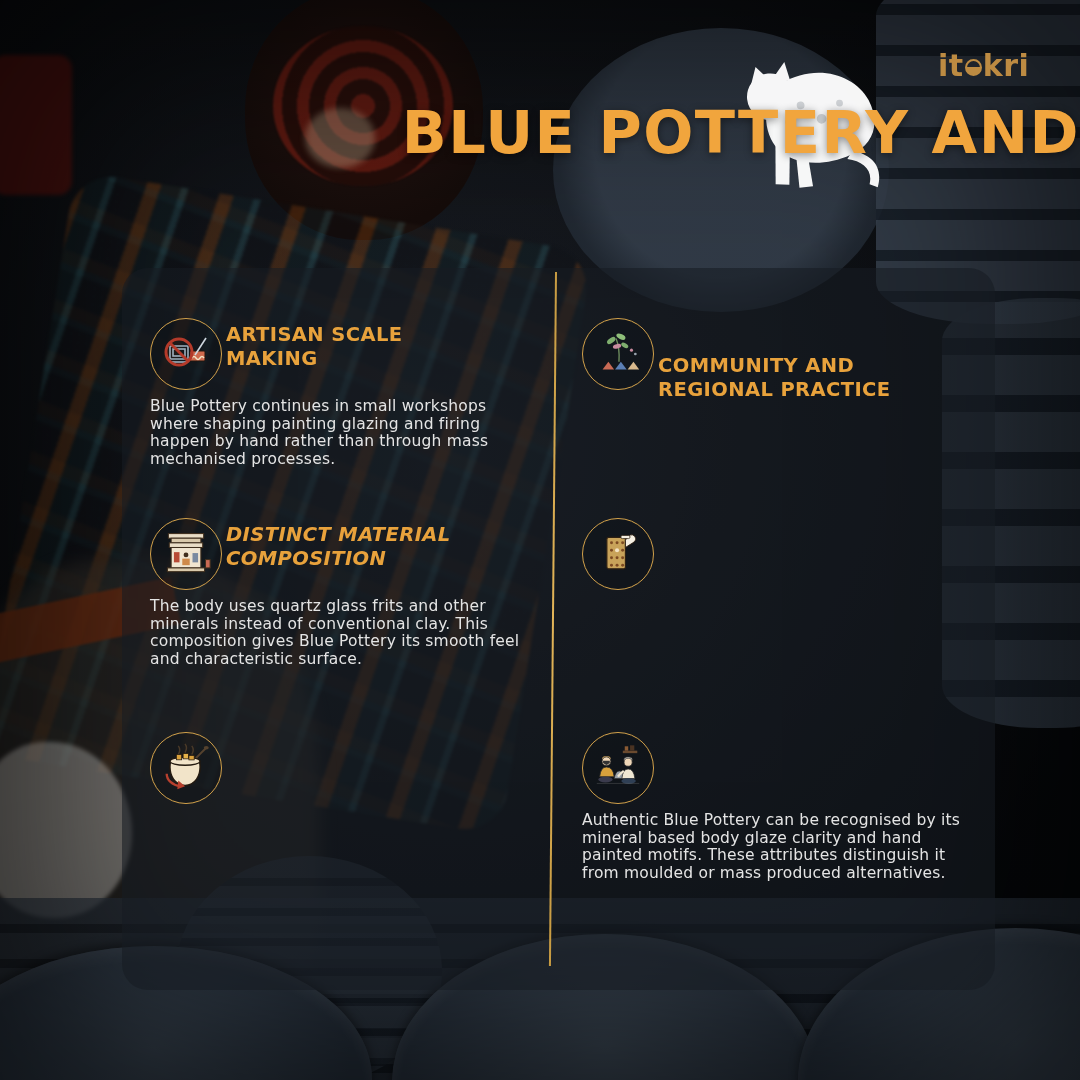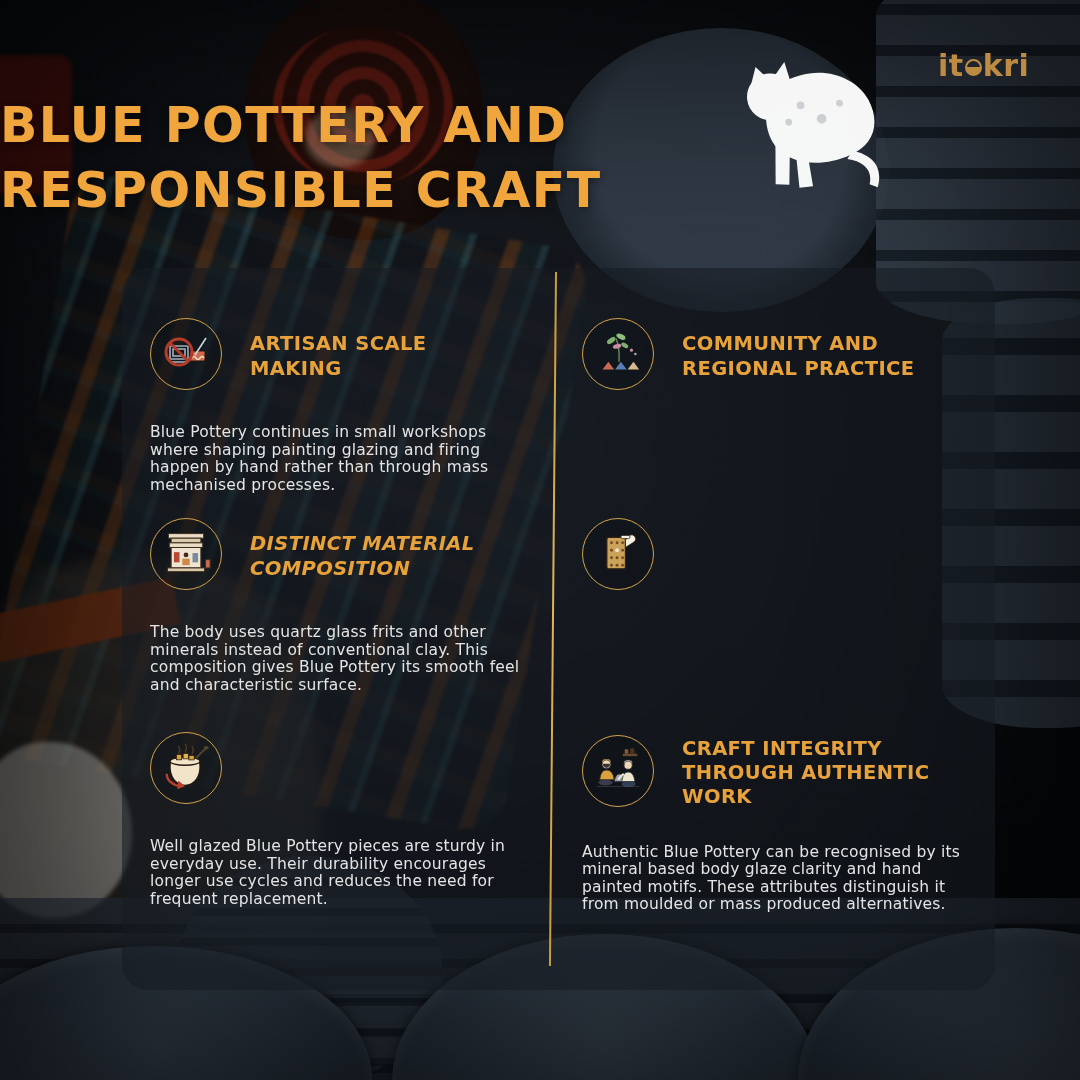--- a/index.html
+++ b/index.html
@@ -40,39 +40,39 @@
   .disc2{left:392px;top:934px;width:426px;height:296px;background:radial-gradient(circle at 50% 38%,#37424e,#242d38 72%);}
   .disc3{left:798px;top:928px;width:436px;height:306px;background:radial-gradient(circle at 50% 38%,#35404c,#222b36 72%);}
   .vignette{inset:0;box-shadow:inset 0 0 190px 70px rgba(0,0,0,.55);}
   
   .logo{position:absolute;left:938px;top:48px;font-size:30px;font-weight:800;color:#bd8b42;letter-spacing:.5px;}
   .logo-o{display:inline-block;width:.58em;height:.58em;border:.085em solid currentColor;border-radius:50%;
     background:linear-gradient(180deg,transparent 47%,currentColor 47%);vertical-align:-0.01em;margin:0 .03em;}
   
   .cat{position:absolute;left:724px;top:56px;width:168px;height:146px;transform:rotate(-6deg);}
   
-  .title{position:absolute;left:0;right:0;top:94px;text-align:left;color:#f1a53d;font-weight:700;
-    font-size:49px;line-height:1.32;letter-spacing:1.5px;text-shadow:0 2px 8px rgba(0,0,0,.45);}
+  .title{position:absolute;left:0;right:0;top:94px;text-align:right;color:#f1a53d;font-weight:700;
+    font-size:59px;line-height:1.32;letter-spacing:1.5px;text-shadow:0 2px 8px rgba(0,0,0,.45);}
   .title span{display:block;}
   
   .panel{position:absolute;left:122px;top:268px;width:873px;height:722px;border-radius:26px;
     background:rgba(22,27,34,.58);}
   .divider{position:absolute;left:555px;top:272px;width:2px;height:694px;transform:rotate(.5deg);transform-origin:top center;
     background:linear-gradient(#c79b42,#e2b458 50%,#c79b42);}
   
   .section{position:absolute;}
   .sec-l{left:150px;width:378px;}
   .sec-r{left:582px;width:380px;}
   .row1{top:318px;} .row2{top:518px;} .row3{top:732px;}
-  .sec-head{display:flex;gap:28px;align-items:center;}
+  .sec-head{display:flex;gap:4px;align-items:flex-start;}
   .icon-ring{width:72px;height:72px;flex:none;border:1.6px solid #d3a24b;border-radius:50%;
     display:flex;align-items:center;justify-content:center;background:rgba(8,10,14,.25);}
   .sec-title{font-size:19.5px;font-weight:700;color:#e8a23c;letter-spacing:.4px;line-height:1.24;padding-top:5px;}
-  .t-w200{max-width:205px;} .t-w240{max-width:245px;font-style:italic;} .t-w290{max-width:292px;} .t-w300{max-width:302px;} .t-w330{max-width:332px;}
-  .sec-body{margin-top:34px;font-size:15.5px;line-height:1.14;color:#e4e4e4;letter-spacing:.2px;}
+  .t-w200{max-width:205px;} .t-w240{max-width:245px;font-style:italic;} .t-w290{max-width:292px;} .t-w300{max-width:302px;margin-top:31px;} .t-w330{max-width:332px;}
+  .sec-body{margin-top:8px;font-size:15.5px;line-height:1.14;color:#e4e4e4;letter-spacing:.2px;}
 </style>
 </head>
 <body>
 
 <div class="canvas">
 
   <div class="bg">
     <div class="wash"></div>
     <div class="cloth-left"></div>
     <div class="cap">
@@ -116,21 +116,20 @@
       </g>
     </svg>
   </div>
 
   <div class="logo">
     <span>it</span><span class="logo-o"></span><span>kri</span>
   </div>
 
   <div class="title">
     <span>BLUE POTTERY AND</span>
-    <span>RESPONSIBLE CRAFT</span>
   </div>
 
   <div class="section sec-l row1">
     <div class="sec-head">
       <div class="icon-ring">
         <svg viewBox="0 0 48 40" width="48" height="40">
           <g stroke="#9fb0bd" fill="none" stroke-width="1.6">
             <rect x="8" y="12" width="18" height="13" rx="1"></rect>
             <rect x="11" y="15" width="12" height="7"></rect>
             <line x1="8" y1="28" x2="26" y2="28"></line>
@@ -230,21 +229,20 @@
           <path d="M12,21 c-3,16 6,25 15,25 c9,0 18,-9 15,-25 z" fill="#f2e4c9" stroke="#241a10" stroke-width="1.5"></path>
           <ellipse cx="27" cy="21" rx="15.5" ry="4.2" fill="#f2e4c9" stroke="#241a10" stroke-width="1.4"></ellipse>
           <rect x="18" y="14" width="5.5" height="5.5" fill="#d9a13c" stroke="#241a10" stroke-width=".8"></rect>
           <rect x="25" y="13" width="5.5" height="5.5" fill="#e5b24a" stroke="#241a10" stroke-width=".8"></rect>
           <rect x="31" y="15" width="5.5" height="4.6" fill="#d9a13c" stroke="#241a10" stroke-width=".8"></rect>
           <path d="M8,34 a17,13 0 0 0 14,13" stroke="#b8402e" stroke-width="2.4" fill="none"></path>
           <polygon points="19,50 27,47 20,41" fill="#b8402e"></polygon>
         </svg>
       </div>
     </div>
-    <div class="sec-body">Well glazed Blue Pottery pieces are sturdy in everyday use. Their durability encourages longer use cycles and reduces the need for frequent replacement.</div>
   </div>
 
   <div class="section sec-r row3">
     <div class="sec-head">
       <div class="icon-ring">
         <svg viewBox="0 0 56 56" width="54" height="54">
           <rect x="33" y="10" width="15" height="2.6" fill="#6a4a2f"></rect>
           <rect x="35" y="5.5" width="3.6" height="4.5" fill="#8a5a33"></rect>
           <rect x="40.5" y="4.5" width="4.4" height="5.5" fill="#4a3322"></rect>
           <path d="M11.5,19 a4.5,3.4 0 0 1 9,0 z" fill="#caa05c"></path>
@@ -254,18 +252,17 @@
           <ellipse cx="15" cy="40" rx="7.5" ry="3" fill="#3b3b4d"></ellipse>
           <path d="M24,39 q1.5,-8 5.5,-8 q4,0 5.5,8 z" fill="#9aa1a9" stroke="#2b2b2b" stroke-width=".7"></path>
           <path d="M34,20 a4.5,3.5 0 0 1 9,0 z" fill="#f5f1e8" stroke="#2b2b2b" stroke-width=".7"></path>
           <circle cx="38.5" cy="22" r="4.2" fill="#efd7b8" stroke="#2b2b2b" stroke-width=".8"></circle>
           <path d="M32,39 q1,-10 6.5,-10 q6,0 7,10 z" fill="#efe6d2" stroke="#2b2b2b" stroke-width=".8"></path>
           <path d="M34,31 q-4,3 -6,6" stroke="#efe6d2" stroke-width="2.4" fill="none"></path>
           <ellipse cx="39" cy="41.5" rx="7.5" ry="3" fill="#2f3f55"></ellipse>
           <line x1="6" y1="44" x2="50" y2="44" stroke="#666666" stroke-width=".8" opacity=".5"></line>
         </svg>
       </div>
-      <div class="sec-title t-w330">CRAFT INTEGRITY THROUGH AUTHENTIC WORK</div>
     </div>
     <div class="sec-body">Authentic Blue Pottery can be recognised by its mineral based body glaze clarity and hand painted motifs. These attributes distinguish it from moulded or mass produced alternatives.</div>
   </div>
 
 </div>
 
 </body></html>

